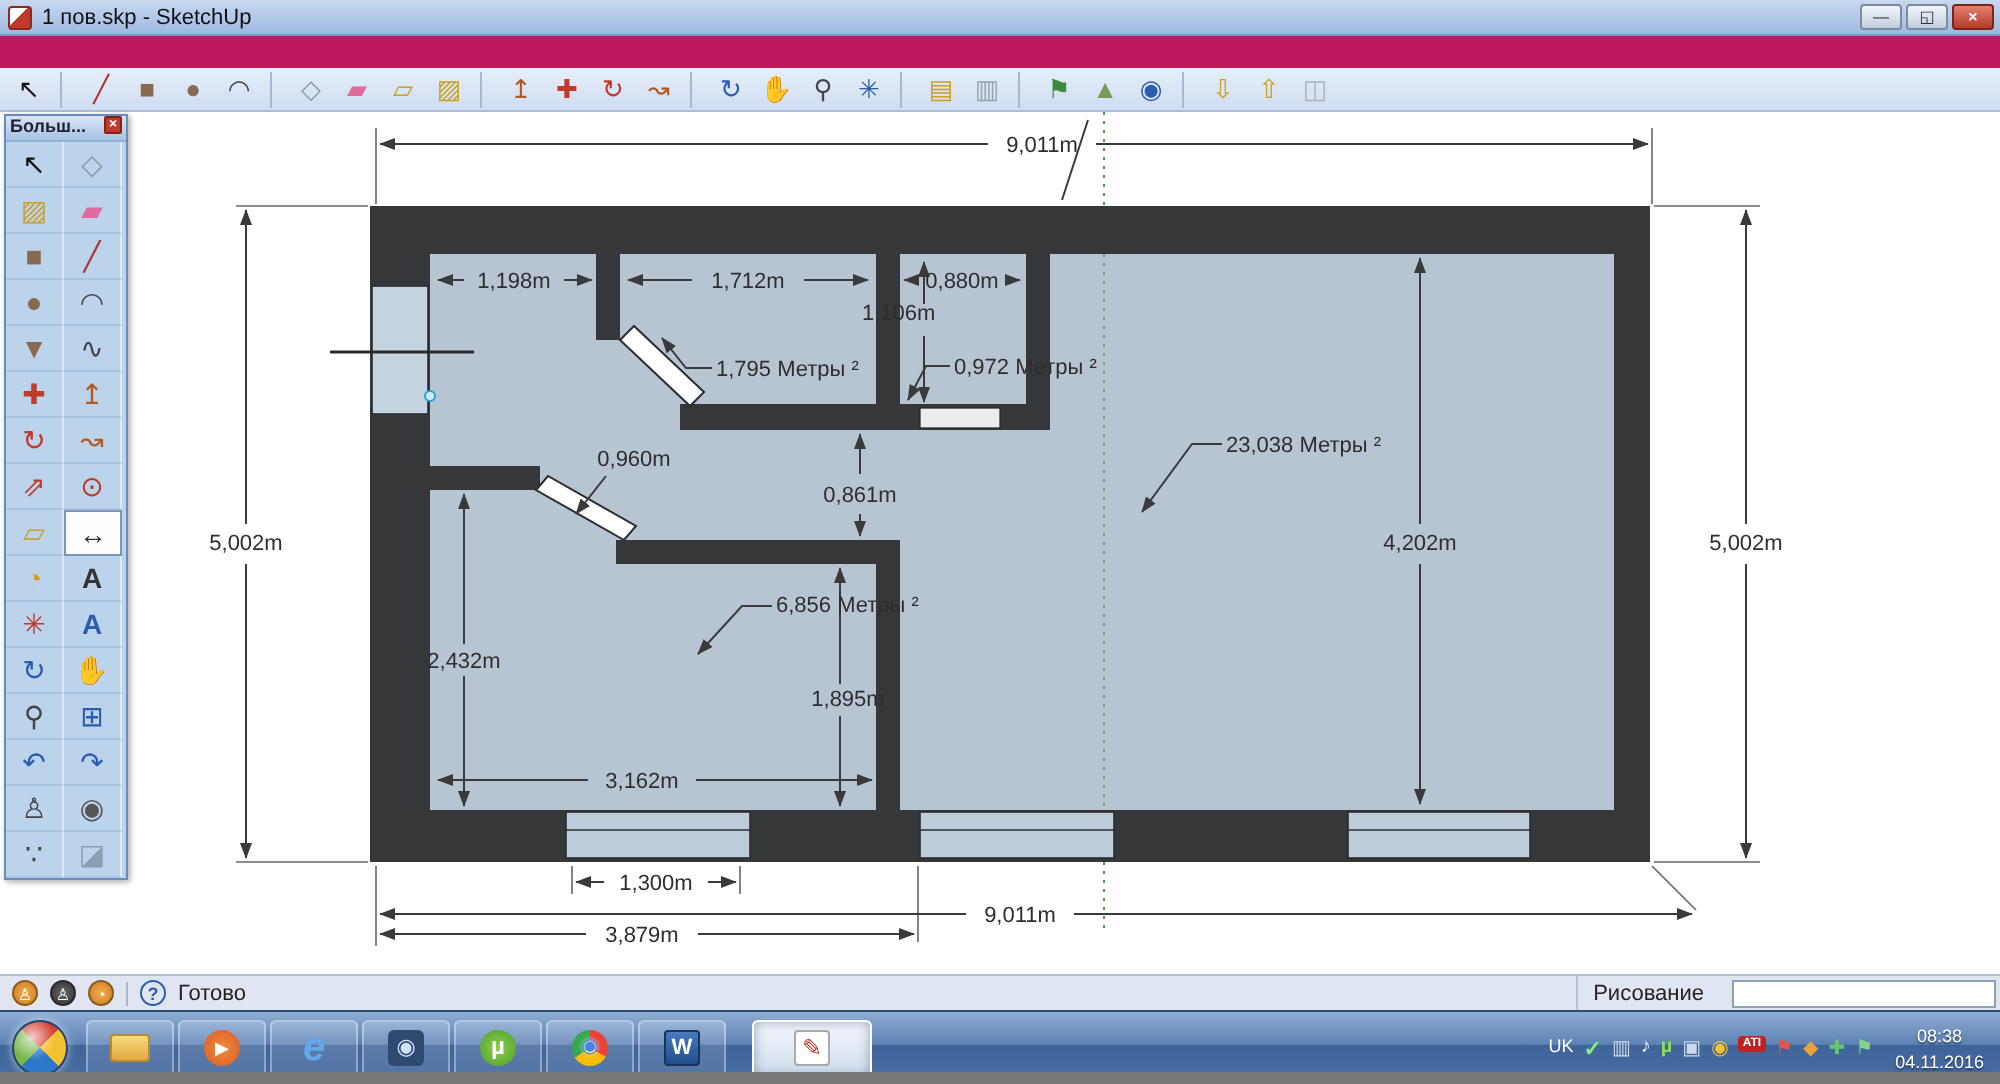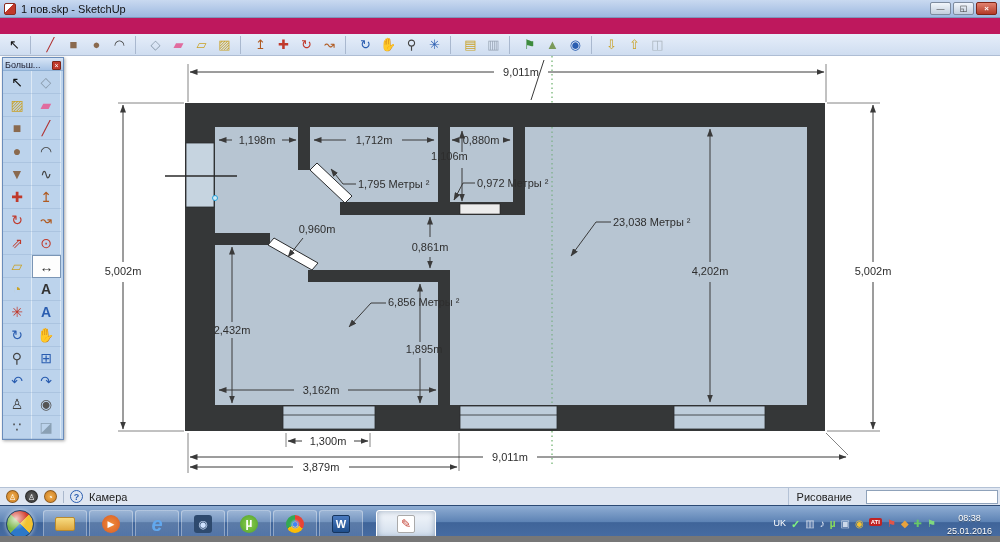--- a/index.html
+++ b/index.html
@@ -25,22 +25,22 @@
            background:linear-gradient(#e6eefa,#cfddf0);border-bottom:1px solid #aebdd4;
            display:flex;align-items:center;padding-left:3px;}
   .tb-btn{width:23px;height:20px;text-align:center;font-size:13px;line-height:20px;}
   .tb-sep{width:7px;height:18px;border-left:1px solid #a9b8cf;margin:0 2px 0 4px;}
   
   .canvas{position:absolute;left:0;top:56px;width:1000px;height:431px;background:#fff;}
   svg text{font-family:"Liberation Sans",sans-serif;font-size:11px;fill:#2e2e2e;}
   
   .palette{position:absolute;left:2px;top:57px;width:62px;border:1px solid #68а;
            border:1px solid #6a8cba;background:#bcd3ec;box-shadow:1px 1px 3px rgba(0,0,0,.35);}
-  .pal-title{height:13px;background:linear-gradient(#d7e5f6,#a7c3e5);font-size:9px;font-weight:normal;
-             color:#223;display:flex;align-items:flex-end;padding:0 2px;border-bottom:1px solid #8fb0d4;}
+  .pal-title{height:13px;background:linear-gradient(#d7e5f6,#a7c3e5);font-size:9px;font-weight:bold;
+             color:#223;display:flex;align-items:flex-start;padding:0 2px;border-bottom:1px solid #8fb0d4;}
   .pal-close{margin-left:auto;width:9px;height:9px;background:#c0392b;border:1px solid #7e2517;color:#fff;
              font-size:7px;line-height:7px;text-align:center;border-radius:1px;}
   .pal-grid{display:grid;grid-template-columns:repeat(2,29px);}
   .cell{height:23px;text-align:center;font-size:14px;line-height:23px;border-right:1px solid rgba(255,255,255,.5);
         border-bottom:1px solid rgba(120,150,190,.25);}
   .cell.sel{background:#fdfdfd;border:1px solid #7a95b5;}
   
   .statusbar{position:absolute;left:0;top:487px;width:1000px;height:18px;background:#dfe6f1;
              border-top:1px solid #b4c2d6;font-size:11px;color:#222;display:flex;align-items:center;}
   .sb-circ{width:13px;height:13px;border-radius:50%;margin-left:6px;font-size:8px;line-height:13px;
@@ -357,21 +357,21 @@
   <div class="statusbar">
     <span style="display:flex;align-items:center;">
   <span class="sb-circ" style="background:radial-gradient(#f0b050,#cc7a1e);color:#fff">♙</span>
 
   <span class="sb-circ" style="background:radial-gradient(#6a6a6a,#2e2e2e);color:#fff">♙</span>
 
   <span class="sb-circ" style="background:radial-gradient(#f0b050,#cc7a1e);color:#fff">◔</span>
 </span>
     <span class="sb-sep"></span>
     <span class="sb-help">?</span>
-    <span>Камера</span>
+    <span>Готово</span>
     <span class="measure-tab">Рисование</span>
     <span class="measure-box"></span>
   </div>
 
   <div class="taskbar">
     <span style="display:flex;align-items:center;">
   <span class="orb"><span class="glyph"></span></span>
 
   <span class="app">
           <span class="glyph" style="width:20px;height:14px;background:linear-gradient(#f7dc82,#e0a93f);border:1px solid #b98a2e;border-radius:2px"></span>
@@ -426,17 +426,17 @@
   <span class="glyph" style="color:#e05548;font-size:10px">⚑</span>
 
   <span class="glyph" style="color:#e8a23c;font-size:10px">◆</span>
 
   <span class="glyph" style="color:#68c868;font-size:10px">✚</span>
 
   <span class="glyph" style="color:#7fd77f;font-size:10px">⚑</span>
 </span>
       <span class="clock">
         <span>08:38</span><br>
-        <span>25.01.2016</span>
+        <span>04.11.2016</span>
       </span>
     </span>
   </div>
 </div>
 
 </body></html>

